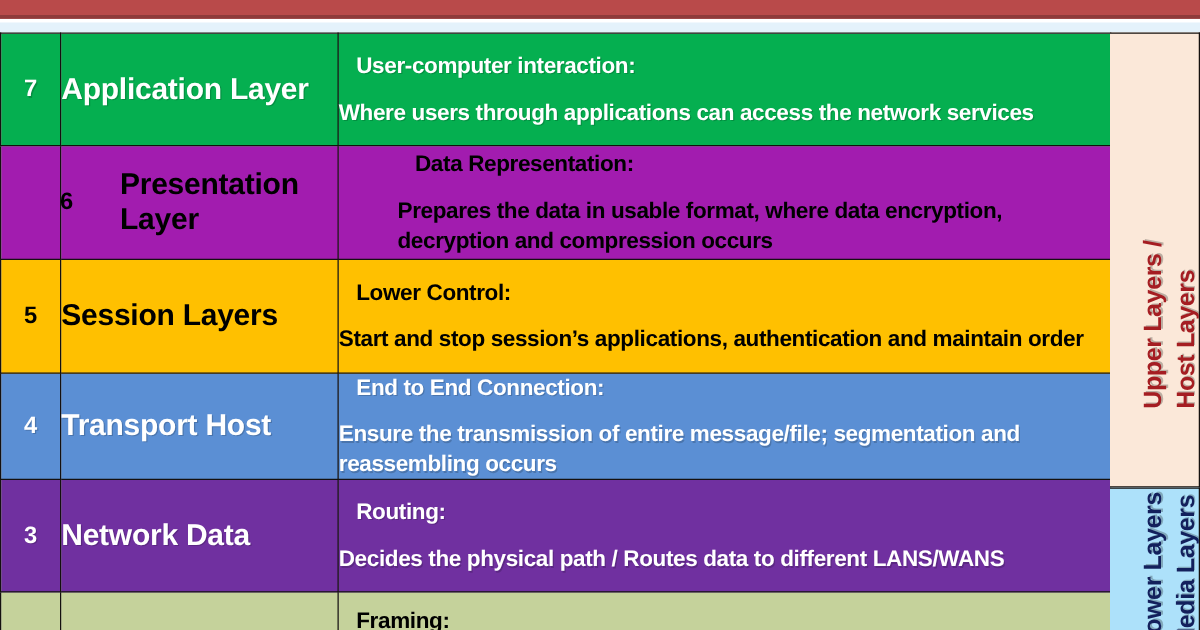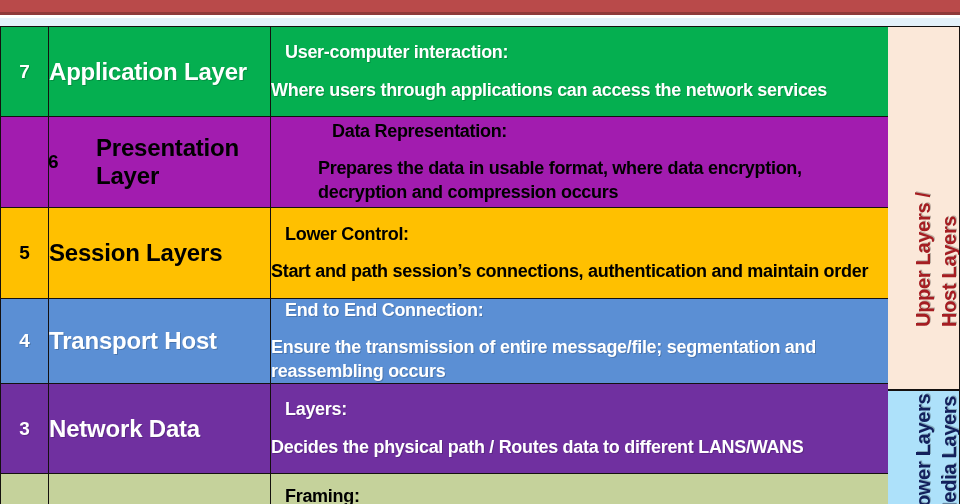--- a/index.html
+++ b/index.html
@@ -139,36 +139,36 @@
         <td class="desc dk">
           <span class="hdr">Data Representation:</span>
           <span class="body">Prepares the data in usable format,  where data encryption, decryption and compression  occurs</span>
         </td>
       </tr>
       <tr class="r5">
         <td class="num dk">5</td>
         <td class="name dk">Session Layers</td>
         <td class="desc dk">
           <span class="hdr">Lower Control:</span>
-          <span class="body">Start and path session’s  connections, authentication and maintain order</span>
+          <span class="body">Start and stop session’s  applications, authentication and maintain order</span>
         </td>
       </tr>
       <tr class="r4">
         <td class="num lt">4</td>
         <td class="name lt">Transport Host</td>
         <td class="desc lt">
           <span class="hdr">End to End Connection:</span>
           <span class="body">Ensure the transmission of entire message/file; segmentation and reassembling occurs</span>
         </td>
       </tr>
       <tr class="r3">
         <td class="num lt">3</td>
         <td class="name lt">Network Data</td>
         <td class="desc lt">
-          <span class="hdr">Layers:</span>
+          <span class="hdr">Routing:</span>
           <span class="body">Decides the physical path / Routes data to different LANS/WANS</span>
         </td>
       </tr>
       <tr class="r2">
         <td class="num dk"></td>
         <td class="name dk"></td>
         <td class="desc dk">
           <span class="hdr">Framing:</span>
           <span class="body"></span>
         </td>

